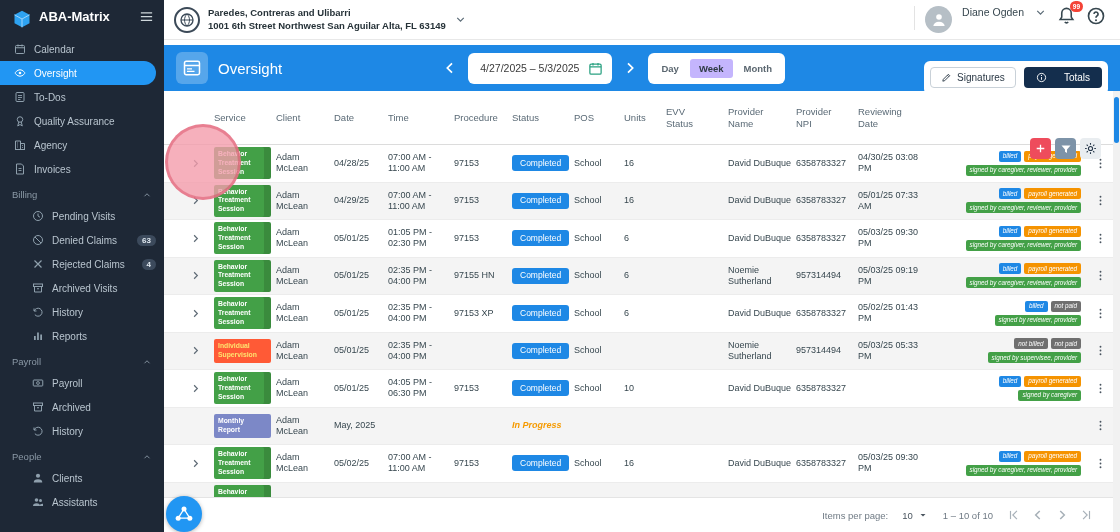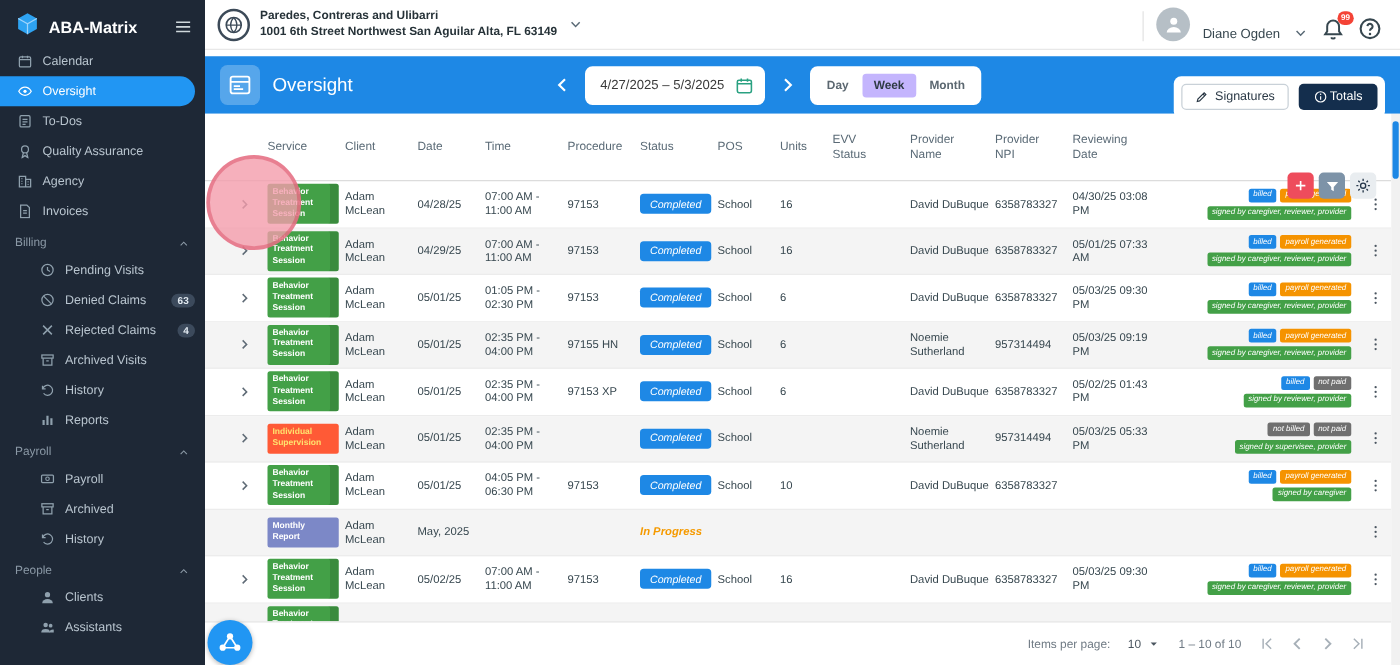--- a/index.html
+++ b/index.html
@@ -4,41 +4,41 @@
 <style>
   * { box-sizing: border-box; margin: 0; padding: 0; }
   html,body { width:1120px; height:532px; overflow:hidden; }
   body { font-family:"Liberation Sans", sans-serif; background:#fff; position:relative; }
   svg { display:block; }
   button { border:none; background:none; font-family:inherit; cursor:pointer; }
 
   
   .sidebar { position:absolute; left:0; top:0; width:164px; height:532px;
     background:var(--sidebar-bg,#1e2836); color:#b9c5cf; z-index:5; overflow:hidden; }
-  .logo-row { display:flex; align-items:flex-end; gap:7px; padding:9px 10px 8px 12px; }
+  .logo-row { display:flex; align-items:flex-start; gap:7px; padding:9px 10px 8px 12px; }
   .logo-text { color:#fff; font-size:13px; font-weight:bold; }
   .hamburger { margin-left:auto; color:#cfd8dc; }
   .side-item { display:flex; align-items:center; gap:8px; padding:6px 8px 6px 14px; font-size:10px; color:#b9c5cf; cursor:pointer; }
   .side-item svg { color:#8fa0ad; flex:none; }
   .side-item.active { background:var(--sidebar-active,#2196f3); color:#fff; border-radius:0 16px 16px 0; margin-right:8px; }
   .side-item.active svg { color:#fff; }
   .side-item.sub { padding-left:32px; }
   .side-section { display:flex; align-items:center; padding:8px 12px 4px 12px; font-size:9.5px; color:#8b99a6; cursor:pointer; }
   .side-section svg { margin-left:auto; color:#8b99a6; }
   .badge-count { margin-left:auto; background:#3c4a5c; color:#e1e9f0; font-size:8px; font-weight:bold; border-radius:8px; padding:1px 5px; }
 
   
   .topbar { position:absolute; left:164px; top:0; right:0; height:40px; background:#fff;
     border-bottom:1px solid #e8e8e8; display:flex; align-items:center; z-index:4; }
   .company { display:flex; align-items:center; gap:8px; margin-left:10px; cursor:pointer; }
   .logo-circle { width:26px; height:26px; border-radius:50%; border:2px solid #3c4a58; color:#3c4a58;
     display:flex; align-items:center; justify-content:center; }
   .company-lines { display:flex; flex-direction:column; font-weight:bold; color:#263238; font-size:9.5px; line-height:1.35; }
   .chev-dark { color:#5a6a76; }
-  .top-right { margin-left:auto; display:flex; align-items:flex-end; gap:10px; padding-right:14px; }
+  .top-right { margin-left:auto; display:flex; align-items:flex-start; gap:10px; padding-right:14px; }
   .divider { width:1px; height:24px; background:#e3e3e3; }
   .avatar { width:27px; height:27px; border-radius:50%; background:#b6bfc6; color:#fff;
     display:flex; align-items:center; justify-content:center; }
   .user-name { font-size:10.5px; color:#37474f; }
   .bell-wrap { position:relative; color:#37474f; }
   .notif { position:absolute; top:-5px; right:-7px; background:var(--badge-red,#f44336); color:#fff;
     font-size:6.5px; font-weight:bold; border-radius:8px; padding:2px 3px; min-width:12px; text-align:center; }
   .help { color:#37474f; }
 
   
@@ -53,41 +53,41 @@
   .date-box { background:#fff; border-radius:6px; height:31px; display:flex; align-items:center;
     gap:9px; padding:0 9px 0 12px; font-size:10.5px; color:#3a3a3a; cursor:pointer; }
   .date-box .cal { color:#2aa181; }
   .views-box { background:#fff; border-radius:6px; height:31px; display:flex; align-items:center; padding:0 4px; gap:2px; }
   .view-btn { font-size:9.5px; font-weight:bold; color:#5b6770; padding:4px 9px; border-radius:3px; cursor:pointer; }
   .view-btn.active { background:#c4b5fd; color:#2e3a44; }
   .actions-box { margin-left:auto; background:#fff; border-radius:6px; height:34px;
     display:flex; align-items:center; gap:8px; padding:0 6px;margin-top:19px; }
   .btn-signatures { display:flex; align-items:center; gap:5px; border:1px solid #c9d1d8; border-radius:4px;
     background:#fff; padding:4px 10px; font-size:10px; color:#2b3946; }
-  .btn-totals { display:flex; align-items:center; gap:2px; border-radius:4px;
+  .btn-totals { display:flex; align-items:center; gap:17px; border-radius:4px;
     background:var(--totals-navy,#142e4d); padding:5px 12px; font-size:10px; color:#fff; }
 
   
   .table-area { position:absolute; top:51px; left:0; right:7px; bottom:0; background:#fff; overflow:hidden; }
   .grid-row { display:grid; padding-left:12px; align-items:center;
     grid-template-columns:38px 62px 58px 54px 66px 58px 62px 50px 42px 62px 68px 62px 78px 1fr 26px; }
   .table-header { height:54px; border-bottom:1px solid #dcdcdc; }
   .th { font-size:9.5px; color:#5a6a76; line-height:1.25; padding-right:14px; }
   .data-row { height:37.5px; border-bottom:1px solid #ececec; }
   #table-rows .data-row:nth-child(even) { background:#f4f4f4; }
   .cell { font-size:9px; color:#37474f; line-height:1.25; padding-right:8px; }
   .c-provider-name { padding-right:2px; }
   .c-expand { display:flex; justify-content:center; padding-right:0; color:#5f6b76; cursor:pointer; }
   .badge-service { width:57px; border-radius:2px; padding:3px 4px; font-size:6.8px; font-weight:bold;
     line-height:1.3; color:#fff; }
   .badge-service.green { background:var(--svc-green,#43a047); box-shadow:inset -7px 0 0 rgba(0,0,0,0.13); }
   .badge-service.orange { background:var(--svc-orange,#ff5a36); color:#ffe26e; }
   .badge-service.purple { background:var(--svc-purple,#7c88c7); }
   .status-badge { display:inline-block; background:var(--completed,#1e88e5); color:#fff;
-    font-size:8.5px; font-style:italic; padding:2.5px 8px; border-radius:3px; }
+    font-size:8.5px; padding:2.5px 8px; border-radius:3px; }
   .status-inprog { color:var(--inprogress,#f59a00); font-size:9px; font-style:italic; font-weight:bold; }
   .flags { display:flex; flex-direction:column; gap:3px; align-items:flex-end; padding-right:6px; }
   .flag-line { display:flex; gap:3px; }
   .flag { font-size:6.3px; font-style:italic; color:#fff; padding:1.5px 4px; border-radius:2px; white-space:nowrap; }
   .f-billed { background:var(--flag-billed,#1e88e5); }
   .f-payroll { background:var(--flag-payroll,#f59300); }
   .f-signed { background:var(--flag-signed,#43a047); }
   .f-notpaid, .f-notbilled { background:var(--flag-neutral,#6f6f6f); }
   .c-menu { display:flex; justify-content:center; padding-right:0; color:#4a5560; cursor:pointer; }
   .table-actions { position:absolute; top:47px; right:12px; display:flex; gap:4px; z-index:3; }

